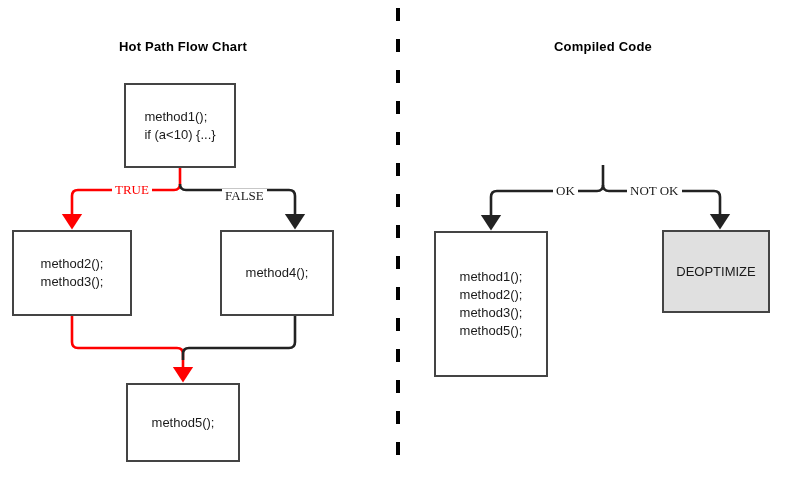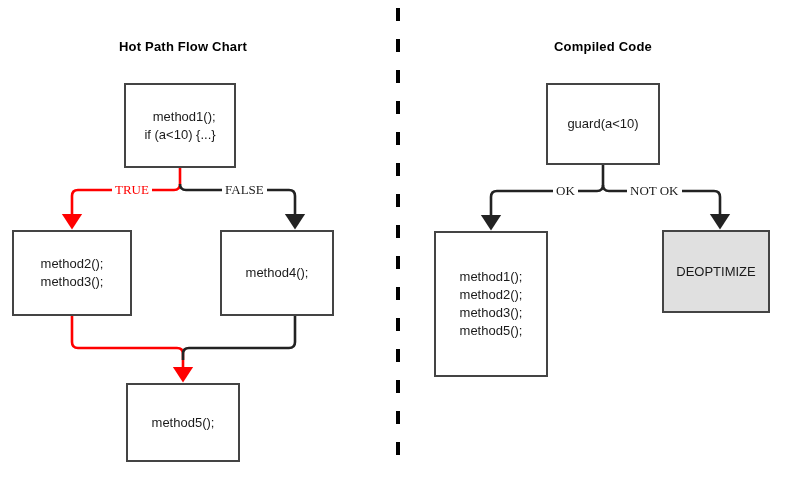--- a/index.html
+++ b/index.html
@@ -43,21 +43,21 @@
   }
   .node.shaded {
     background: #e0e0e0;
   }
   .node-text {
     font-family: "Liberation Sans", sans-serif;
     font-size: 13px;
     color: #1a1a1a;
     line-height: 18px;
     white-space: pre-line;
-    text-align: right;
+    text-align: left;
   }
   .node-text.centered {
     text-align: center;
   }
   .edge-label {
     position: absolute;
     font-family: Liberation Serif, serif;
     font-size: 13px;
     color: #1a1a1a;
     background: #ffffff;
@@ -118,36 +118,33 @@
   </div>
 
   <div class="node" style="left:220px; top:230px; width:114px; height:86px;">
     <span class="node-text centered">method4();</span>
   </div>
 
   <div class="node" style="left:126px; top:383px; width:114px; height:79px;">
     <span class="node-text centered">method5();</span>
   </div>
 
-  <div class="node" style="left:546px; top:83px; width:114px; height:82px;">
-    <span class="node-text centered">guard(a&lt;10)</span>
-  </div>
 
   <div class="node" style="left:434px; top:231px; width:114px; height:146px;">
     <span class="node-text">method1();
 method2();
 method3();
 method5();</span>
   </div>
 
   <div class="node shaded" style="left:662px; top:230px; width:108px; height:83px;">
     <span class="node-text centered">DEOPTIMIZE</span>
   </div>
 
   <div class="edge-label true-label" style="left:112px; top:183px;">TRUE</div>
 
-  <div class="edge-label" style="left:222px; top:183px;">FALSE</div>
+  <div class="edge-label" style="left:222px; top:189px;">FALSE</div>
 
   <div class="edge-label" style="left:553px; top:184px;">OK</div>
 
   <div class="edge-label" style="left:627px; top:184px;">NOT OK</div>
 
 </div>
 
 </body></html>

